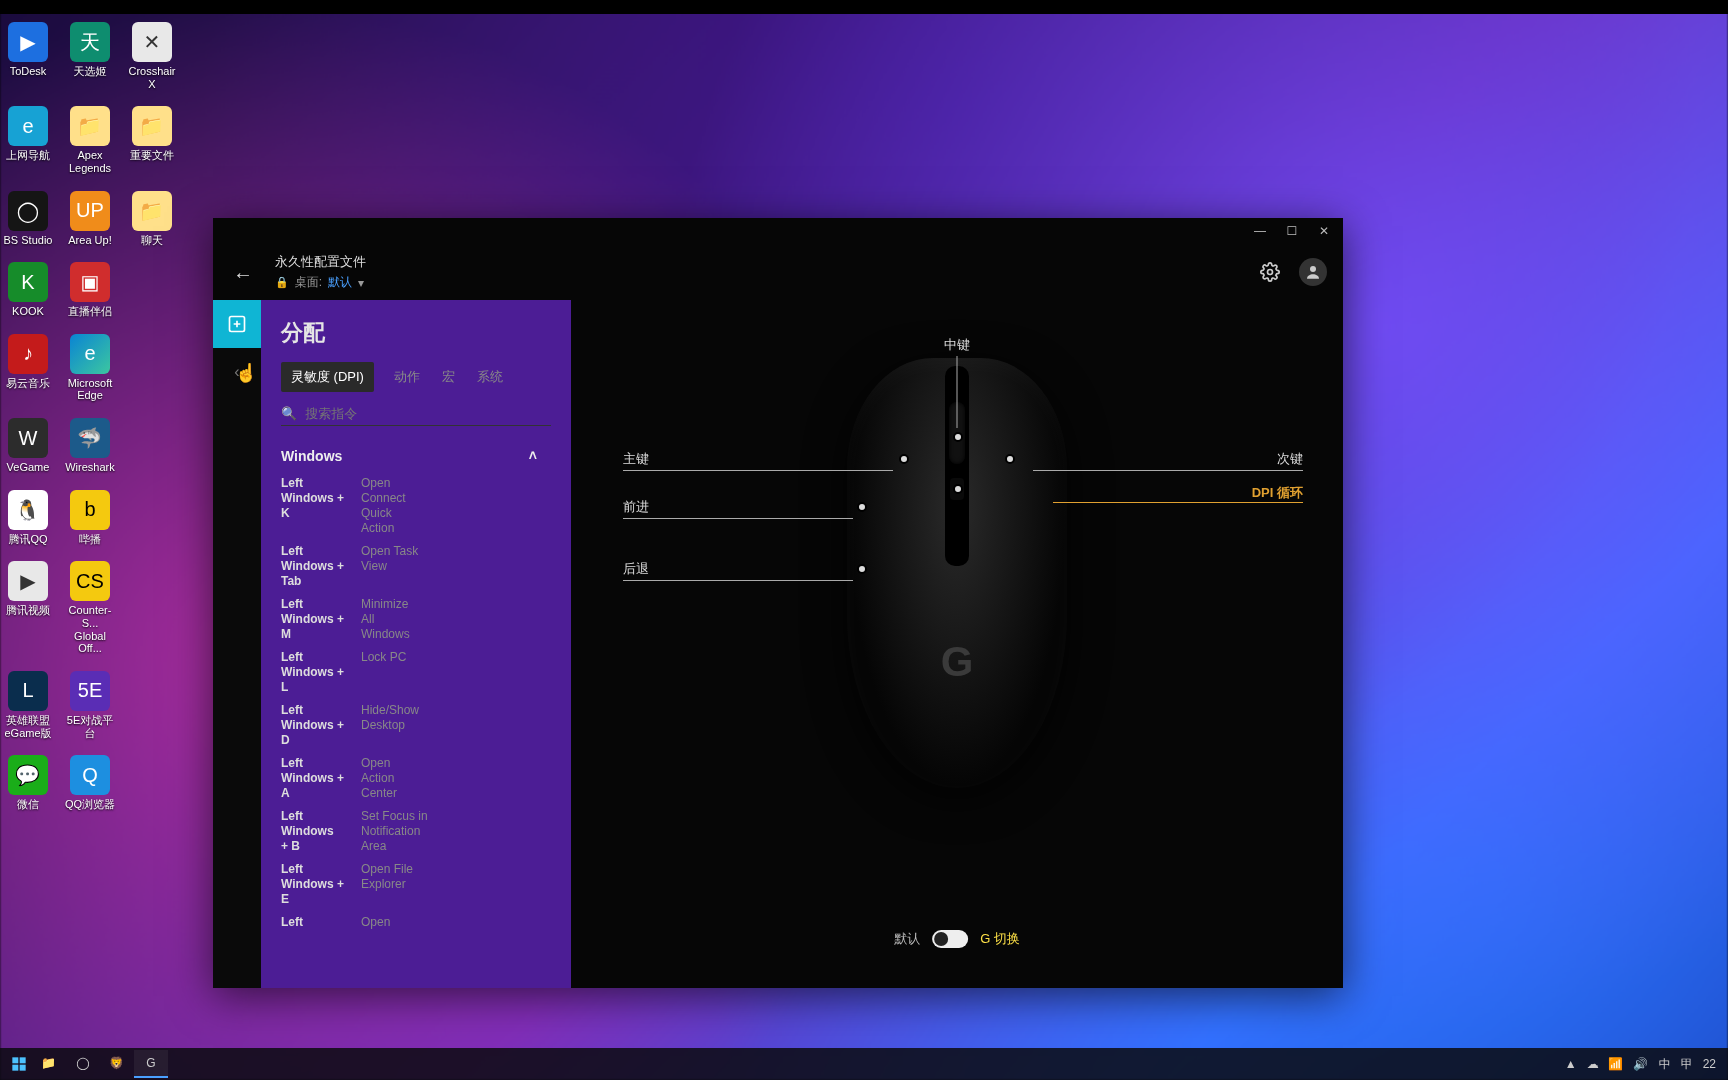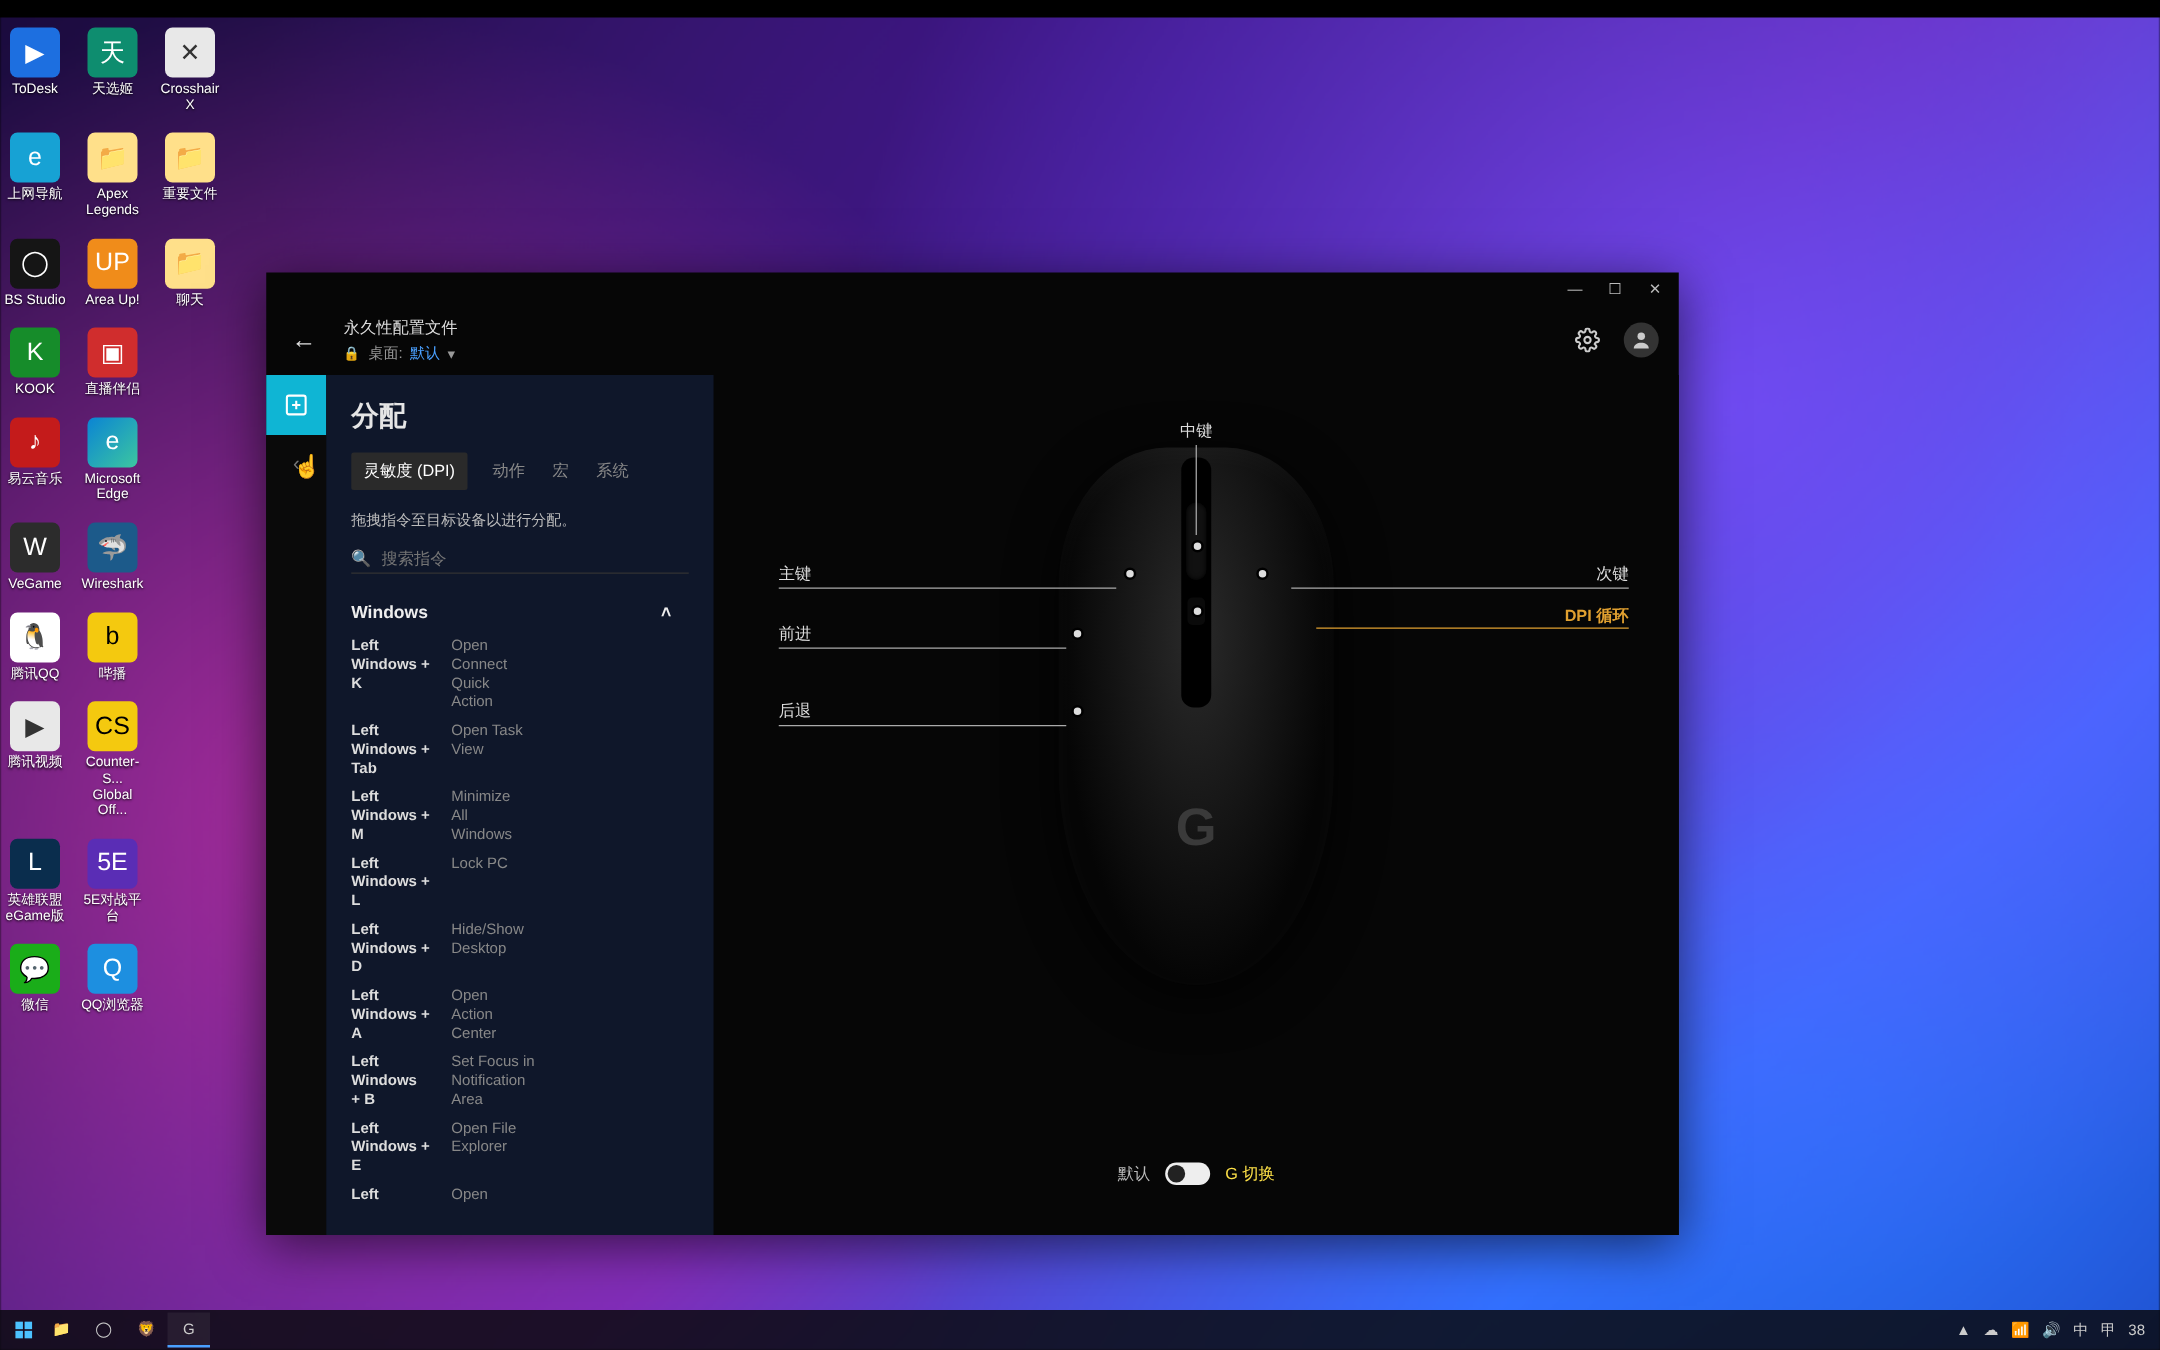--- a/index.html
+++ b/index.html
@@ -63,21 +63,21 @@
   .iconbtn svg{width:20px;height:20px;}
   .avatar{width:28px;height:28px;border-radius:50%;background:#333;display:flex;align-items:center;justify-content:center;cursor:pointer;}
 
   .body{flex:1;display:flex;min-height:0;}
   .rail{width:48px;background:#0a0a0a;display:flex;flex-direction:column;align-items:center;}
   .railbtn{width:48px;height:48px;display:flex;align-items:center;justify-content:center;cursor:pointer;color:#fff;}
   .railbtn.primary{background:#0fb5d4;}
   .railbtn.dim{color:#777;position:relative;}
   .cursor-pointer{position:absolute;font-size:18px;color:#fff;}
 
-  .sidepanel{width:310px;background:#0f172a;display:flex;flex-direction:column;padding:18px 0 0 0;min-height:0;}
+  .sidepanel{width:310px;background:#4c1d95;display:flex;flex-direction:column;padding:18px 0 0 0;min-height:0;}
   .sp-title{font-size:22px;font-weight:600;padding:0 20px 14px;}
   .sp-tabs{display:flex;gap:18px;padding:0 20px 10px;font-size:13px;color:#888;}
   .sp-tabs .tab{cursor:pointer;padding:6px 2px;position:relative;}
   .sp-tabs .tab.active{color:#fff;background:#2a2a2a;padding:6px 10px;border-radius:2px;}
   .sp-hint{font-size:12px;color:#bbb;padding:6px 20px 10px;}
   .searchwrap{padding:0 20px 6px;}
   .search{display:flex;align-items:center;gap:8px;border-bottom:1px solid #333;padding:4px 0;}
   .search input{flex:1;background:transparent;border:none;outline:none;color:#ccc;font-size:13px;}
   .search .mag{color:#888;font-size:13px;}
 
@@ -283,21 +283,20 @@
     </div>
 
     <div class="sidepanel">
       <div class="sp-title">分配</div>
       <div class="sp-tabs">
         <div class="tab active">灵敏度 (DPI)</div>
         <div class="tab">动作</div>
         <div class="tab">宏</div>
         <div class="tab">系统</div>
       </div>
-      <div class="sp-hint">拖拽指令至目标设备以进行分配。</div>
       <div class="searchwrap">
         <div class="search">
           <span class="mag">🔍</span>
           <input placeholder="搜索指令" style="">
         </div>
       </div>
       <div class="listwrap">
         <div class="section-hdr">
           <span>Windows</span>
           <span>˄</span>
@@ -430,15 +429,15 @@
   <div class="titem">🦁</div>
   <div class="titem active">G</div>
   <div class="spacer"></div>
   <div class="tray">
     <span>▲</span>
     <span>☁</span>
     <span>📶</span>
     <span>🔊</span>
     <span>中</span>
     <span>甲</span>
-    <span>38</span>
+    <span>22</span>
   </div>
 </div>
 
 </body></html>

